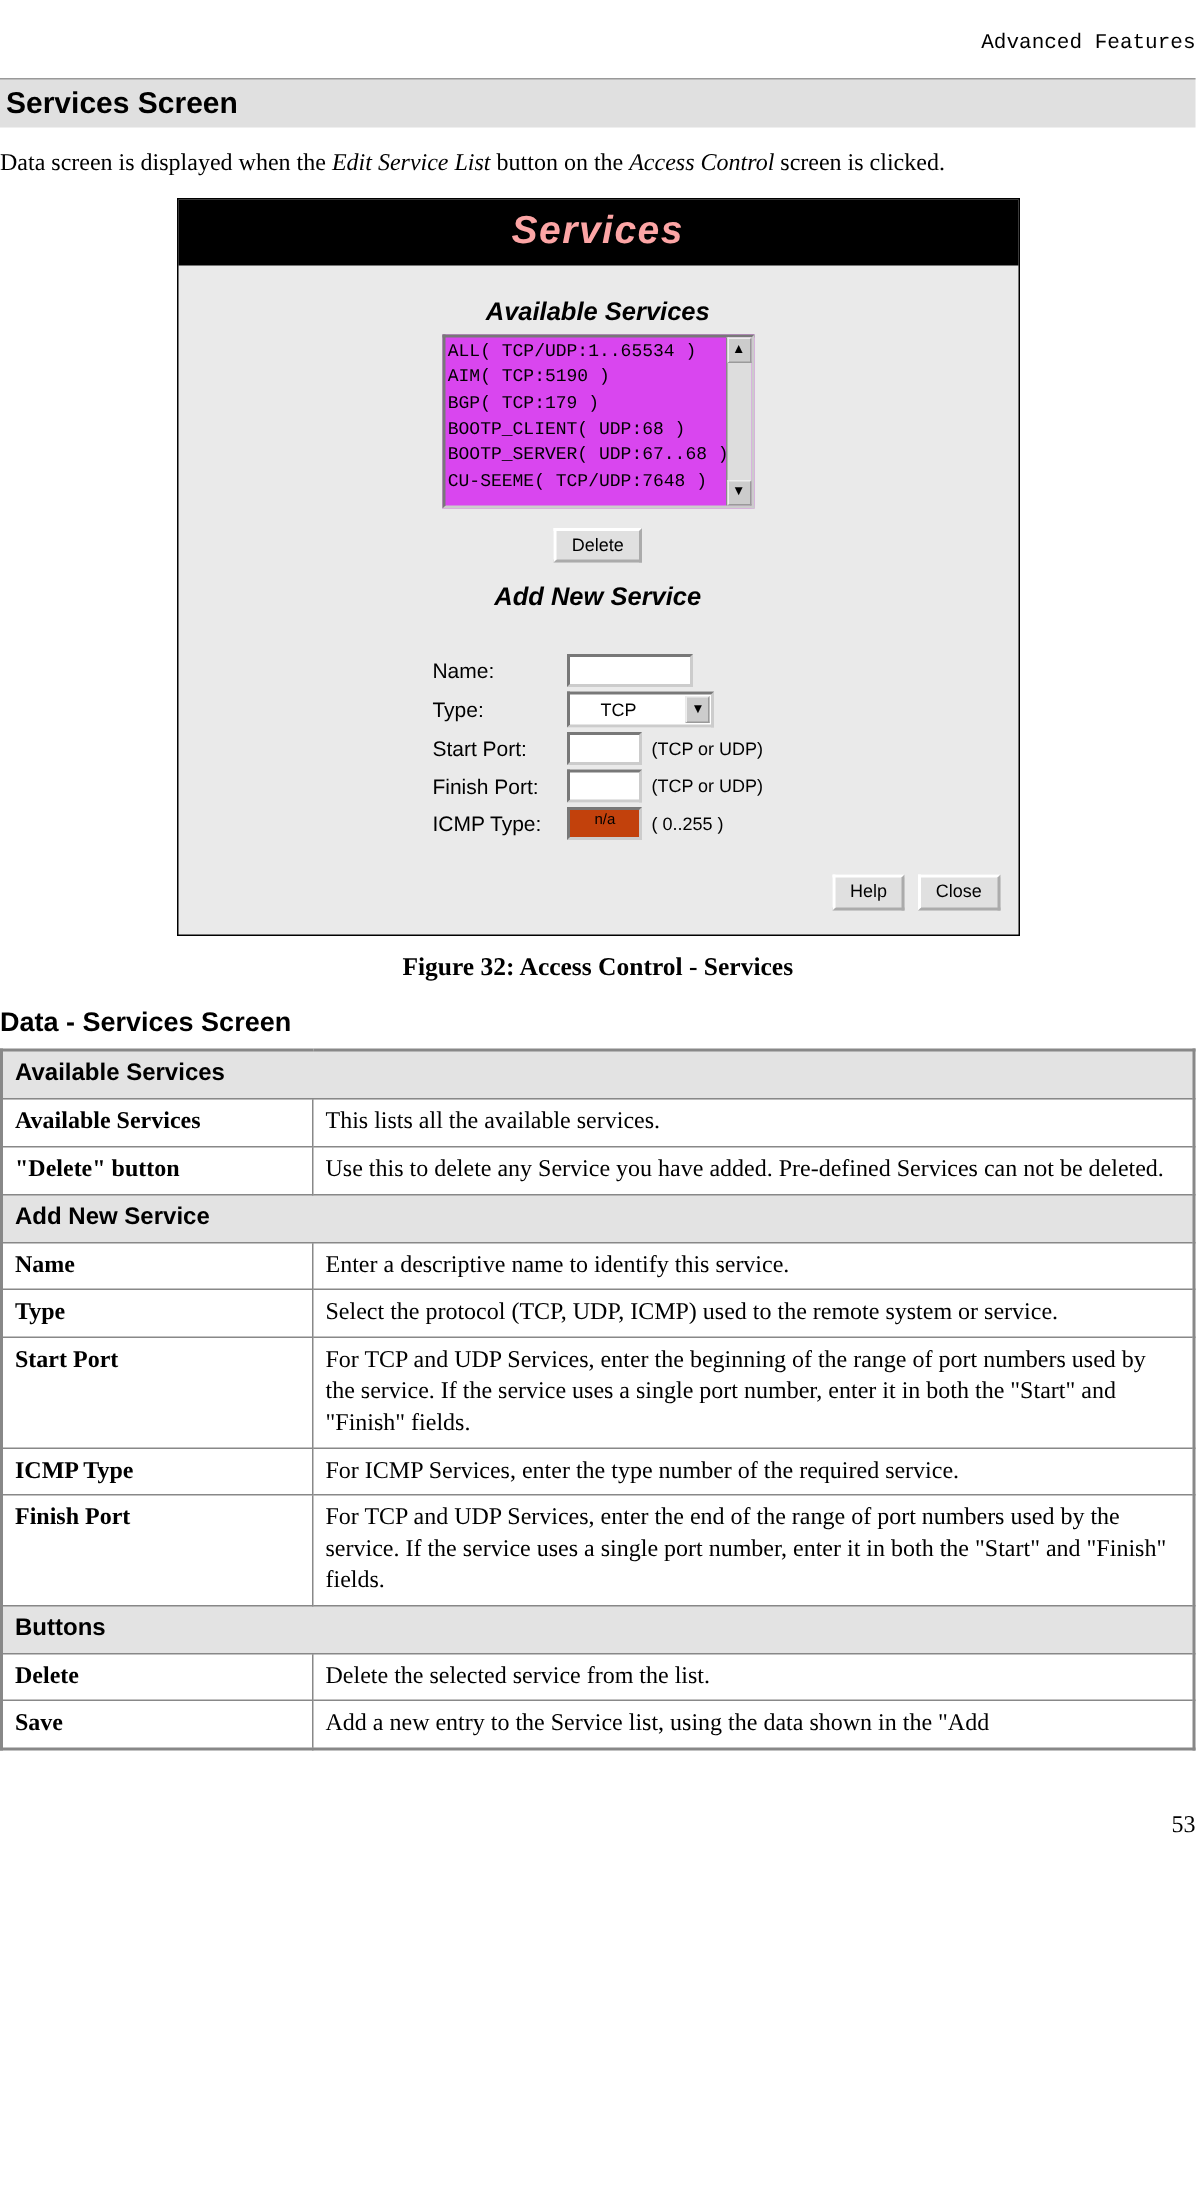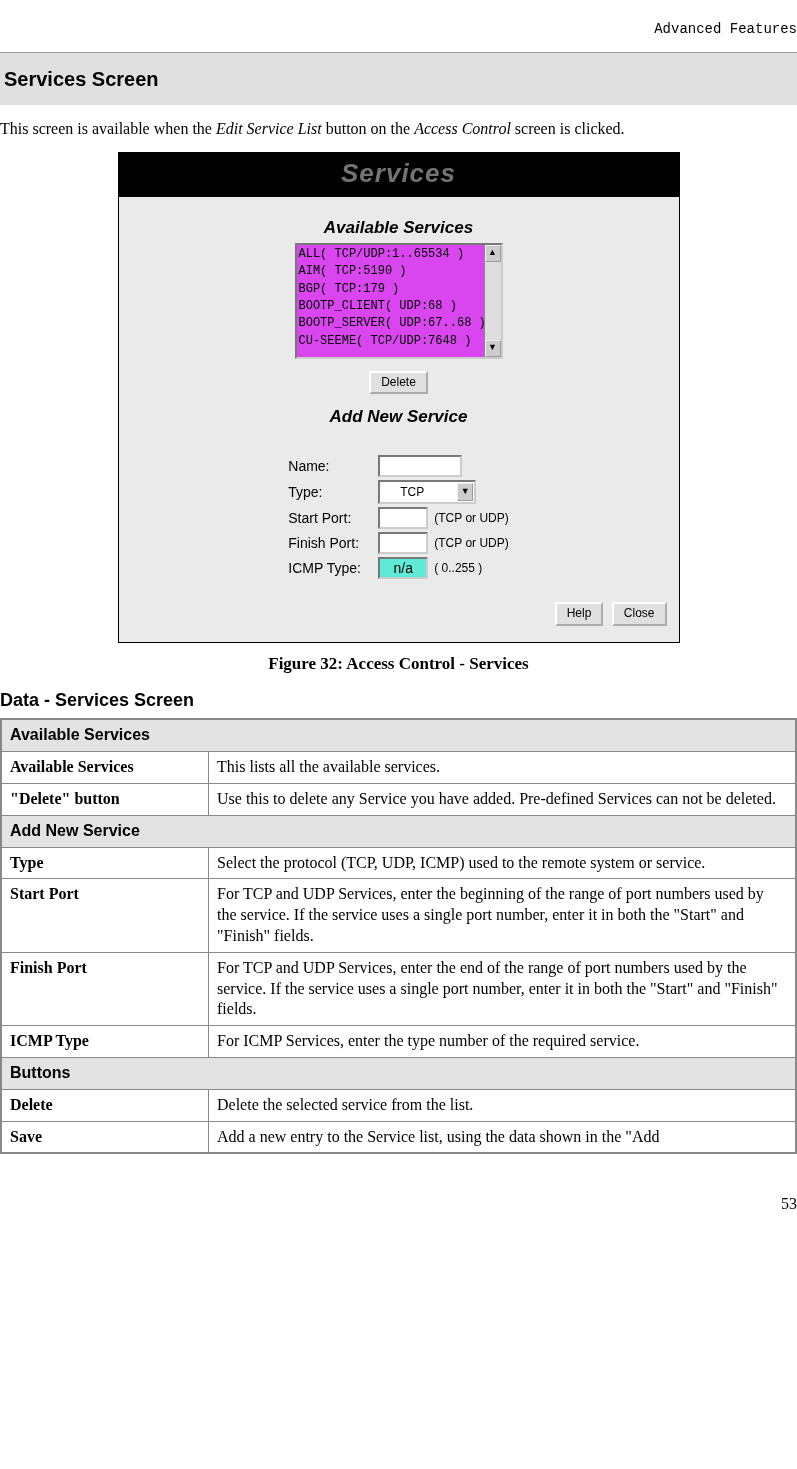--- a/index.html
+++ b/index.html
@@ -16,21 +16,21 @@
     text-align: right;
     font-family: Liberation Mono, monospace;
     font-size: 14px;
     margin-bottom: 14px;
   }
   .section-heading {
     background: #e0e0e0;
     font-family: Arial, sans-serif;
     font-weight: bold;
     font-size: 20px;
-    padding: 13px 4px;
+    padding: 3px 4px;
     border-top: 1px solid #999;
     margin-bottom: 14px;
   }
   .body-para {
     margin: 0 0 12px 0;
   }
   .ital { font-style: italic; }
   .fig-wrap {
     text-align: center;
     margin: 8px 0 8px 0;
@@ -38,21 +38,21 @@
   .dialog {
     display: inline-block;
     border: 1px solid #000;
     width: 560px;
     background: #eaeaea;
     text-align: left;
     font-family: Arial, sans-serif;
   }
   .dialog-title {
     background: #000;
-    color: #737373;
+    color: #fca5a5;
     font-style: italic;
     font-weight: bold;
     font-size: 26px;
     text-align: center;
     padding: 4px 0 6px 0;
     letter-spacing: 1px;
   }
   .dialog-body {
     padding: 14px 60px 8px 60px;
     text-align: center;
@@ -103,21 +103,21 @@
     margin-top: 20px;
   }
   .form-row { margin: 3px 0; display: flex; align-items: center; }
   .form-label { width: 90px; }
   .text-input {
     width: 80px; height: 18px;
     border: 2px inset #ccc; background: #fff;
     font-size: 12px;
   }
   .text-input.sm { width: 46px; }
-  .text-input.na { background:#5eead4; text-align:center; font-size:14px; }
+  .text-input.na { background:#c2410c; text-align:center; font-size:10px; }
   .select-box {
     display:inline-flex; align-items:center;
     width: 74px; height: 20px;
     border: 2px inset #ccc; background: #fff;
     font-size: 12px; padding-left:20px; position:relative;
   }
   .select-arrow {
     position:absolute; right:1px; top:1px; bottom:1px;
     width:14px; background:#ccc; border:1px outset #eee;
     font-size:9px; text-align:center; line-height:14px;
@@ -157,21 +157,21 @@
   .page-number { text-align: right; margin-top: 40px; font-size: 16px; }
 </style>
 </head>
 <body>
 
 <div class="header-right">Advanced Features</div>
 
 <div class="section-heading">Services Screen</div>
 
 <p class="body-para">
-  <span>This screen is available when the </span><span class="ital">Edit Service List</span><span> button on the </span><span class="ital">Access Control</span><span> screen is clicked.</span>
+  <span>Data screen is displayed when the </span><span class="ital">Edit Service List</span><span> button on the </span><span class="ital">Access Control</span><span> screen is clicked.</span>
 </p>
 
 <div class="fig-wrap">
   <div class="dialog">
     <div class="dialog-title">Services</div>
     <div class="dialog-body">
       <div class="subheading">Available Services</div>
       <div class="listbox-wrap">
         <div class="listbox">
           <div>ALL( TCP/UDP:1..65534 )</div>
@@ -239,35 +239,39 @@
         <td>This lists all the available services.</td>
       </tr>
   <tr>
         <td class="label-cell">"Delete" button</td>
         <td>Use this to delete any Service you have added. Pre-defined Services can not be deleted.</td>
       </tr>
   <tr class="group-row">
         <td colspan="2">Add New Service</td>
       </tr>
   <tr>
+        <td class="label-cell">Name</td>
+        <td>Enter a descriptive name to identify this service.</td>
+      </tr>
+  <tr>
         <td class="label-cell">Type</td>
         <td>Select the protocol (TCP, UDP, ICMP) used to the remote system or service.</td>
       </tr>
   <tr>
         <td class="label-cell">Start Port</td>
         <td>For TCP and UDP Services, enter the beginning of the range of port numbers used by the service. If the service uses a single port number, enter it in both the "Start" and "Finish" fields.</td>
       </tr>
   <tr>
+        <td class="label-cell">ICMP Type</td>
+        <td>For ICMP Services, enter the type number of the required service.</td>
+      </tr>
+  <tr>
         <td class="label-cell">Finish Port</td>
         <td>For TCP and UDP Services, enter the end of the range of port numbers used by the service. If the service uses a single port number, enter it in both the "Start" and "Finish" fields.</td>
       </tr>
-  <tr>
-        <td class="label-cell">ICMP Type</td>
-        <td>For ICMP Services, enter the type number of the required service.</td>
-      </tr>
   <tr class="group-row">
         <td colspan="2">Buttons</td>
       </tr>
   <tr>
         <td class="label-cell">Delete</td>
         <td>Delete the selected service from the list.</td>
       </tr>
   <tr>
         <td class="label-cell">Save</td>
         <td>Add a new entry to the Service list, using the data shown in the "Add</td>

